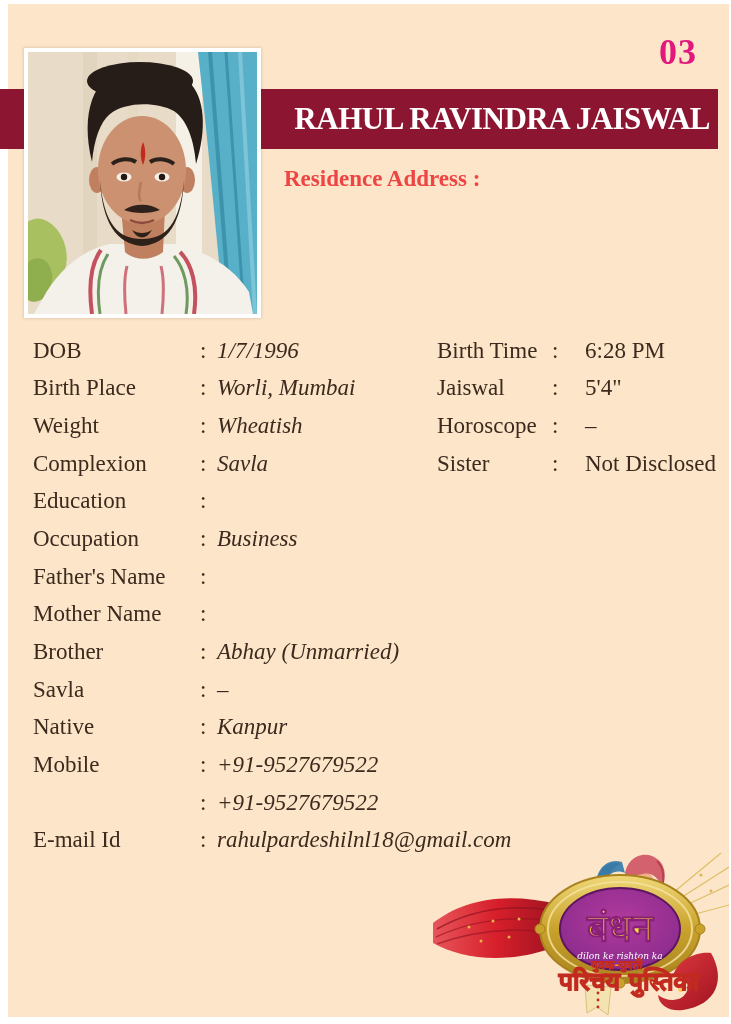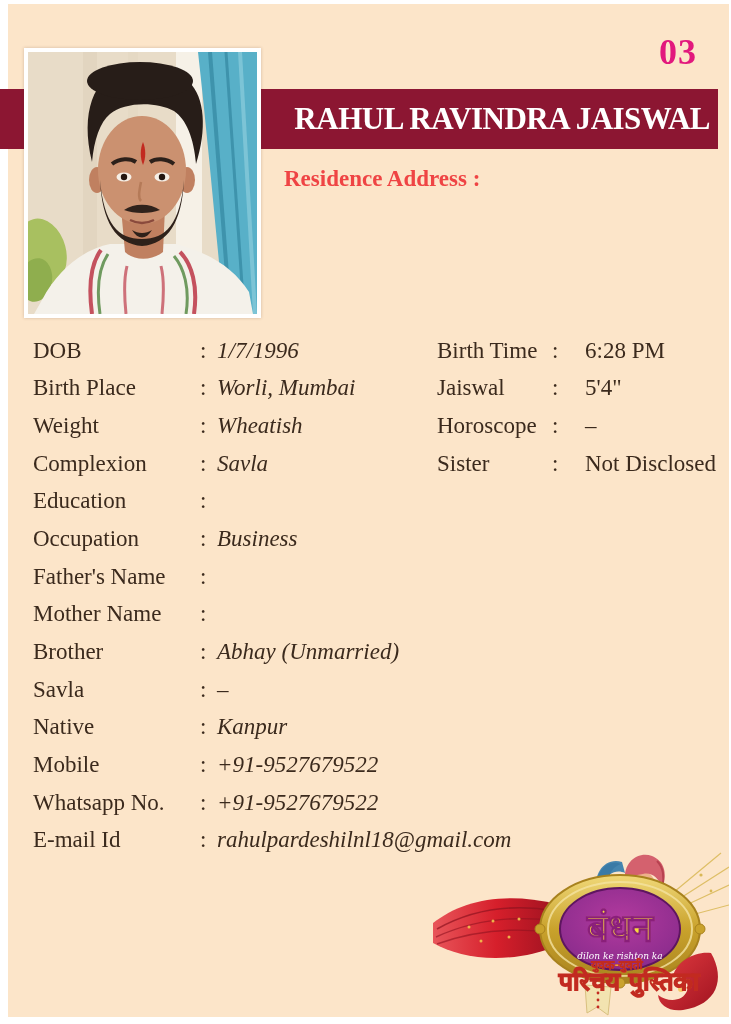--- a/index.html
+++ b/index.html
@@ -203,21 +203,20 @@
   </div>
 
   <div class="row">
     <span class="lbl">Mobile</span>
     <span class="sep">:</span>
     <span class="val">+91-9527679522</span>
 
   </div>
 
   <div class="row">
-    <span class="lbl">Whatsapp No.</span>
     <span class="sep">:</span>
     <span class="val">+91-9527679522</span>
 
   </div>
 
   <div class="row">
     <span class="lbl">E-mail Id</span>
     <span class="sep">:</span>
     <span class="val">rahulpardeshilnl18@gmail.com</span>
 

